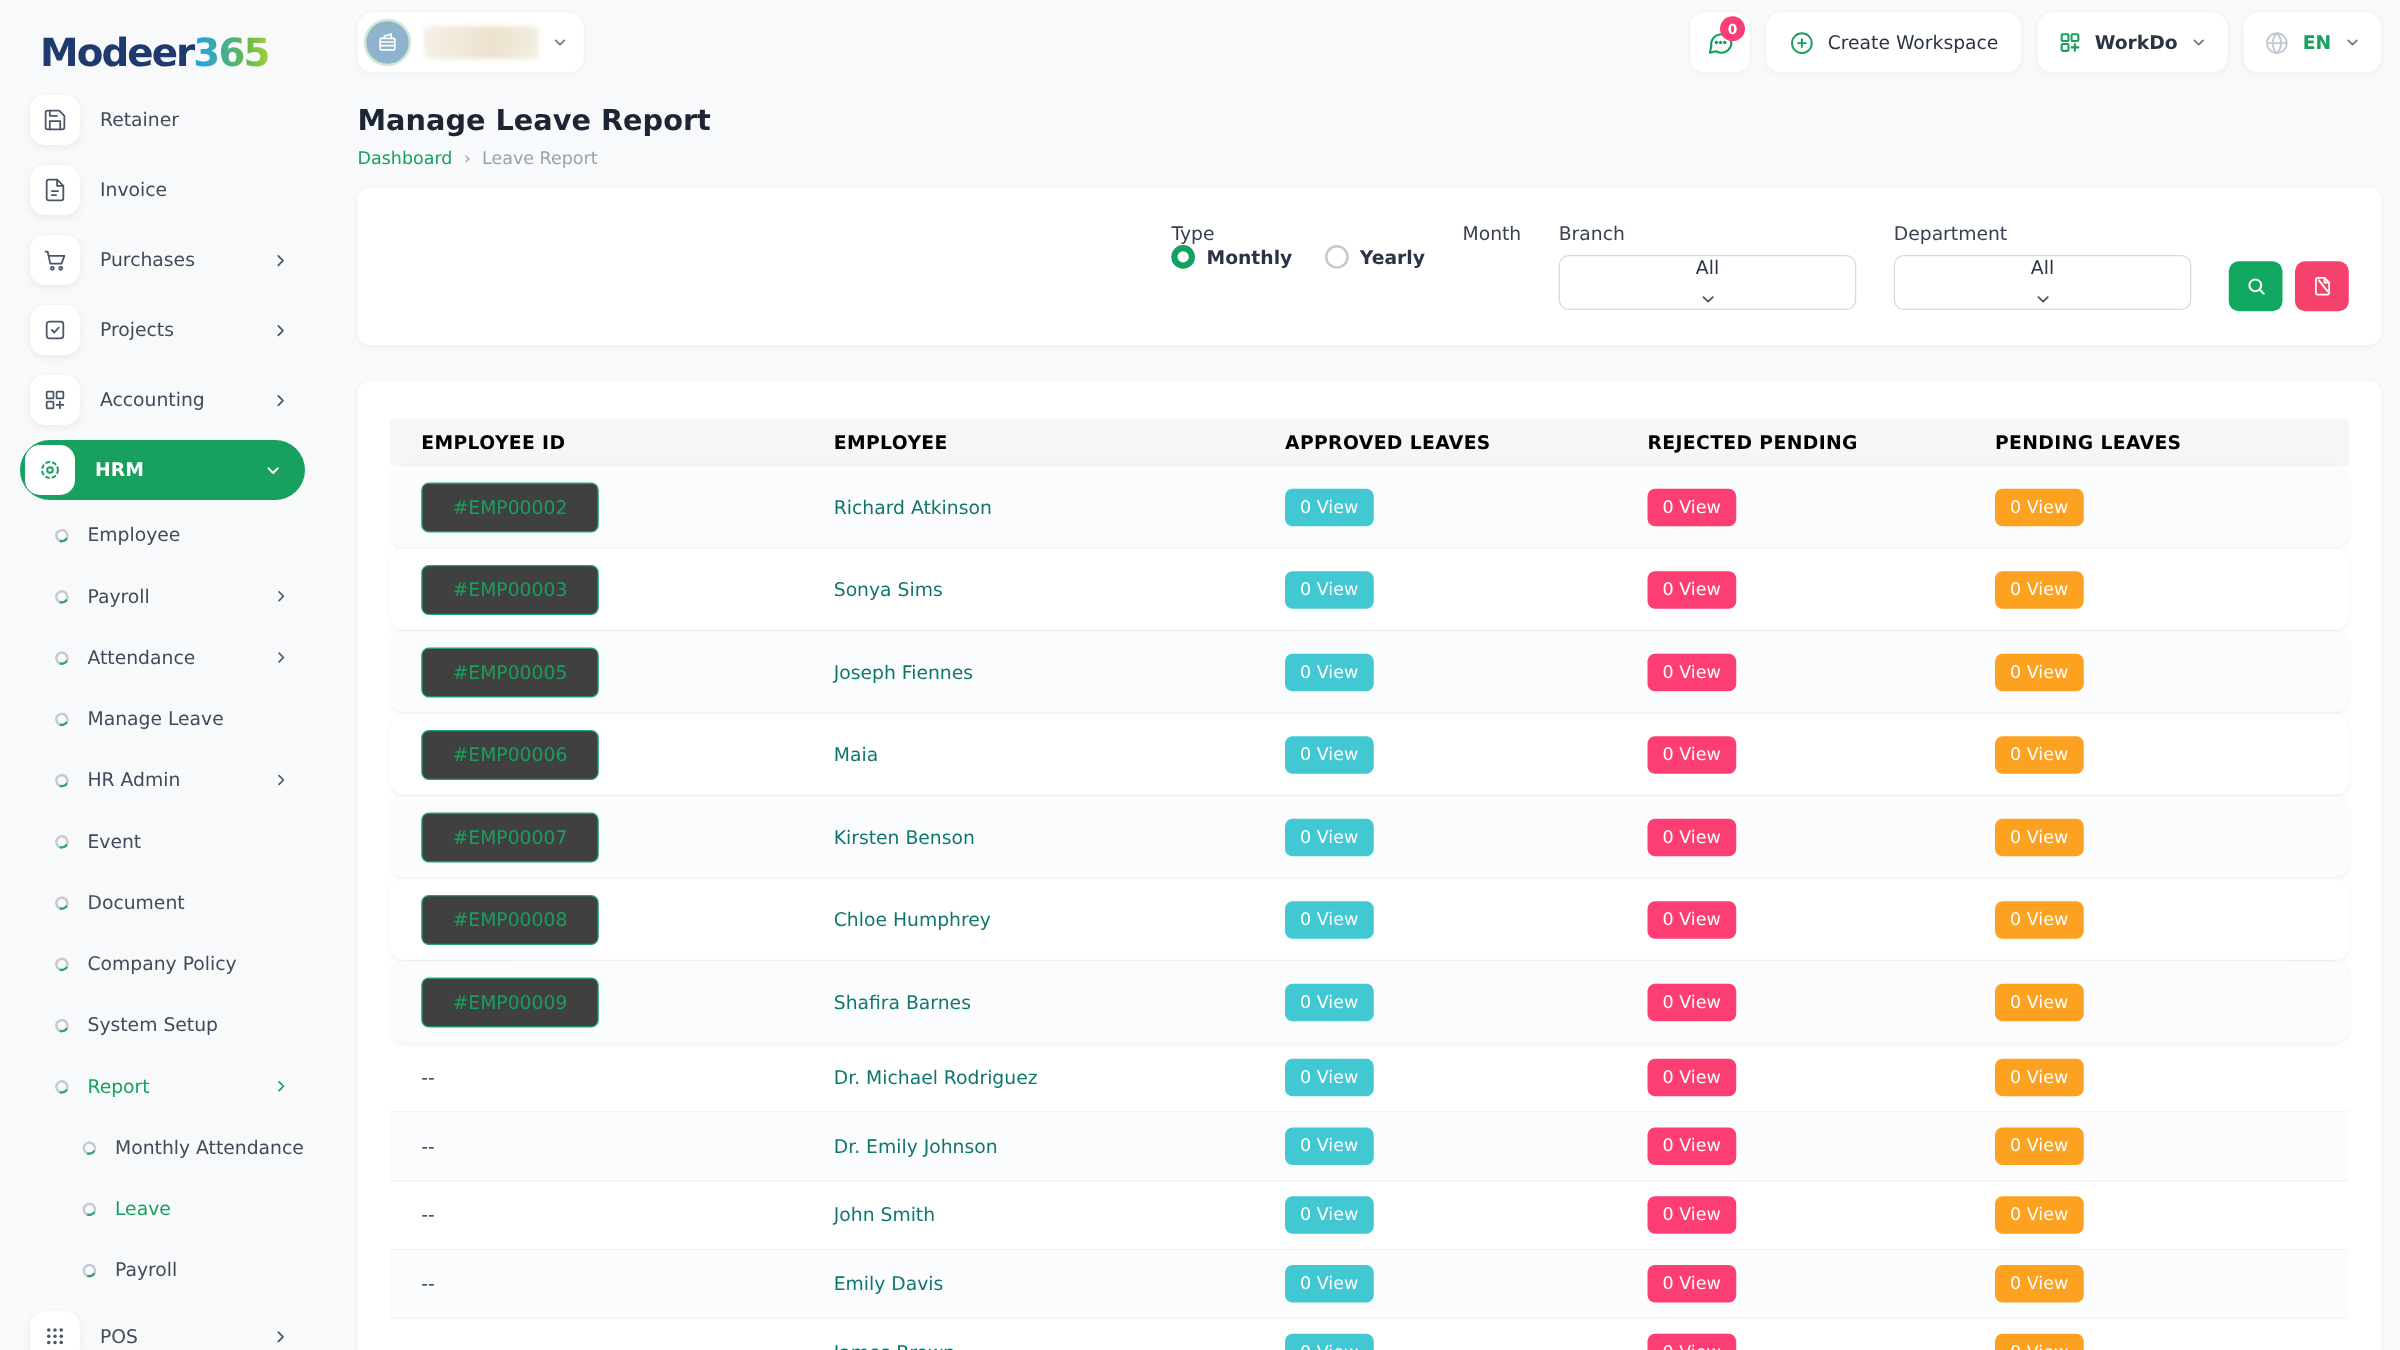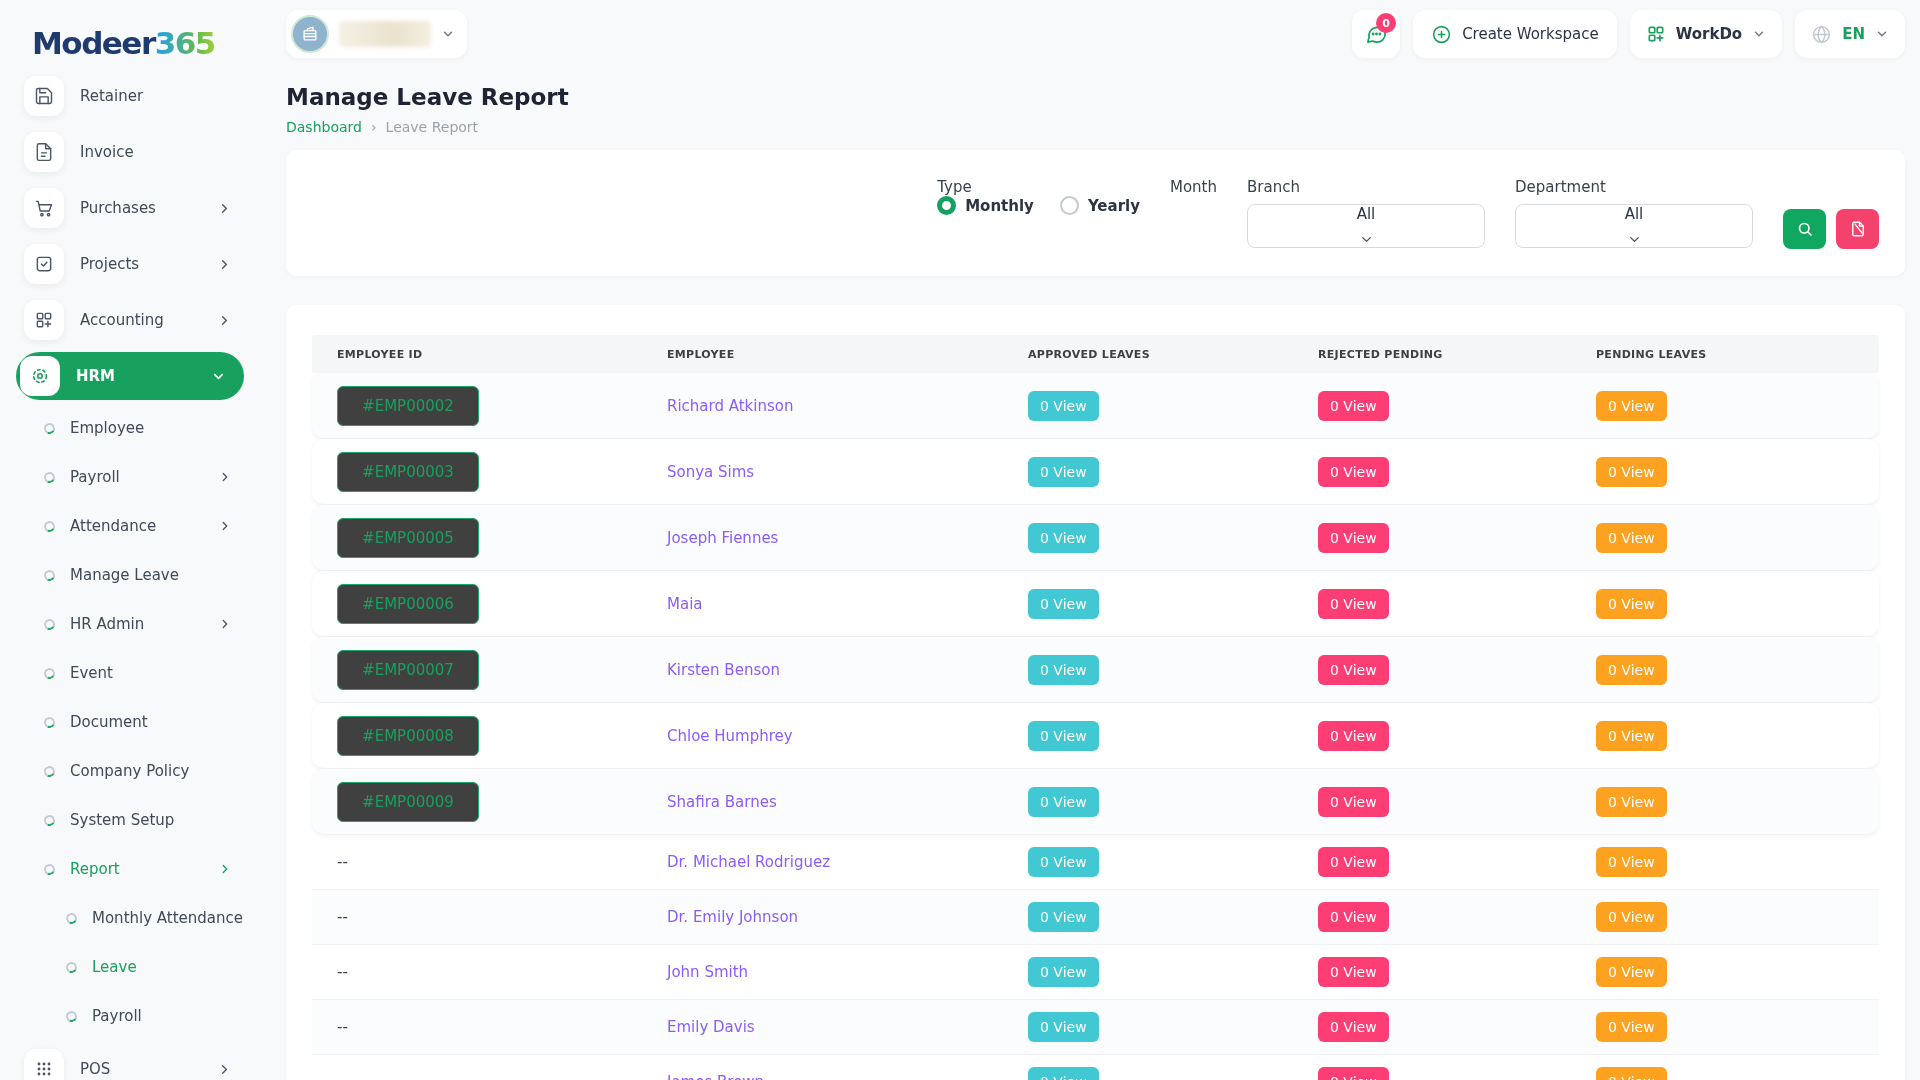--- a/index.html
+++ b/index.html
@@ -77,29 +77,29 @@
   .sq-btn { width:43px; height:40px; border:none; border-radius:8px; display:flex;
             align-items:center; justify-content:center; cursor:pointer; }
   .btn-search { background:#10a860; }
   .btn-export { background:#f5426d; }
 
   
   .table-card { margin-top:29px; background:#fff; border-radius:10px; padding:30px 26px;
                 box-shadow:0 1px 4px rgba(20,30,50,.04); }
   .tgrid { display:grid; grid-template-columns:330px 361px 290px 278px 1fr; align-items:center; }
   .thead { background:#f5f6f8; height:38px; border-radius:3px; }
-  .th { font-size:11px; font-weight:700; color:#404040; letter-spacing:.3px; padding-left:25px; }
+  .th { font-size:15px; font-weight:700; color:#000000; letter-spacing:.3px; padding-left:25px; }
   .trow { height:66px; border-bottom:1px solid #f1f2f4; }
   .trow.dash { height:55px; }
   .trow:nth-child(odd) { background:#fbfcfd; }
   .td { padding-left:25px; }
   .pill .id-box { display:inline-block; width:142px; text-align:center; padding:10px 0;
                   border:1px solid #1ea66a; border-radius:6px; color:#17a05e; background:#404040; cursor:pointer; }
   .dash .id-box { color:#39414f; }
-  .td-name { color:#8b5cf6; }
+  .td-name { color:#0f766e; }
   .vbadge { display:inline-block; color:#fff; font-size:14px; border-radius:6px; padding:7px 12px; cursor:pointer; }
   .b-app { background:#41c8d2; } .b-rej { background:#fd3e74; } .b-pen { background:#fca120; }
 </style>
 </head>
 <body>
 
 <aside class="sidebar">
   <div class="logo">
     <span class="lg1">Modeer</span>
       <span class="lg2">365</span>

